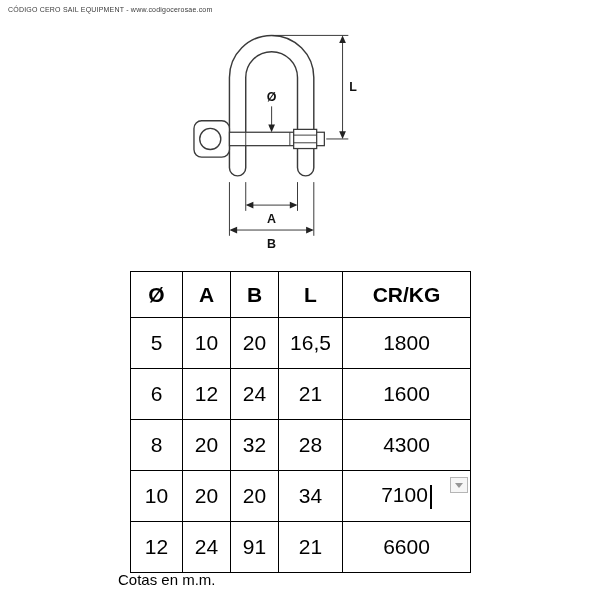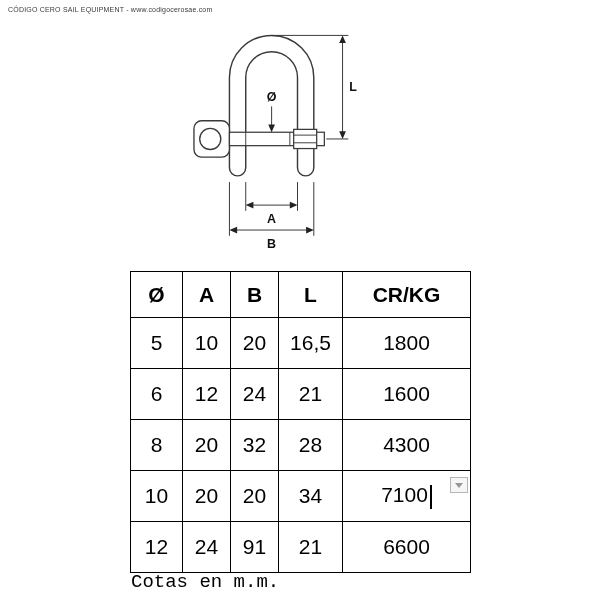--- a/index.html
+++ b/index.html
@@ -27,22 +27,22 @@
   }
   table.dims th { font-weight: bold; height: 45px; }
   table.dims td { font-weight: normal; height: 50px; }
 
   .caret {
     display: inline-block; width: 2px; height: 24px; background: #000;
     margin-left: 2px; vertical-align: middle;
   }
 
   .caption {
-    position: absolute; left: 131px; top: 571px;
-    font-size: 19px; color: #000; font-family: Liberation Mono, monospace;
+    position: absolute; left: 118px; top: 571px;
+    font-size: 15px; color: #000;
   }
 
   .dropdown {
     position: absolute; left: 450px; top: 477px; width: 18px; height: 16px;
     background: #f6f6f6; border: 1px solid #b5b5b5; box-sizing: border-box;
     display: flex; align-items: center; justify-content: center;
   }
   .dropdown .tri {
     width: 0; height: 0;
     border-left: 4px solid transparent; border-right: 4px solid transparent;

